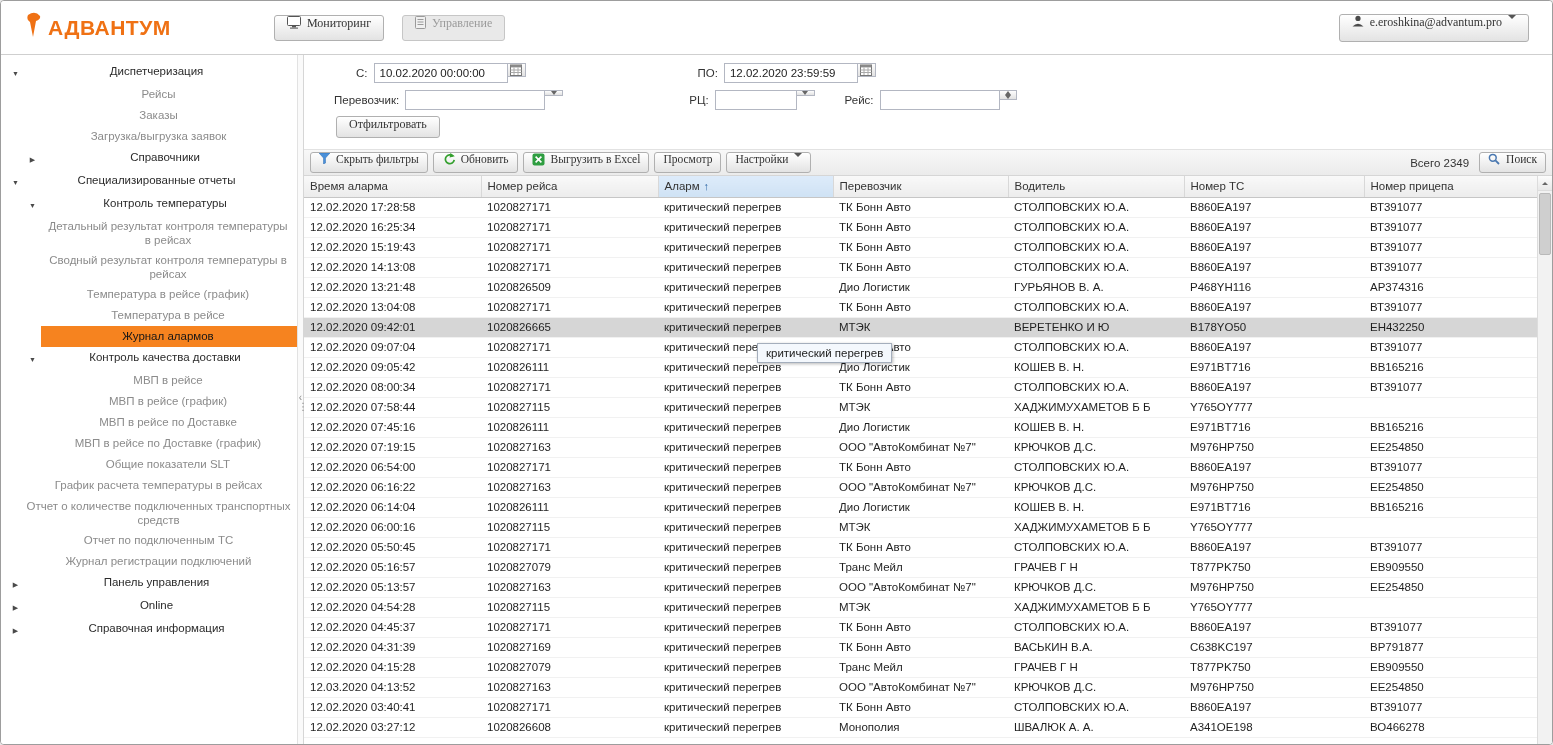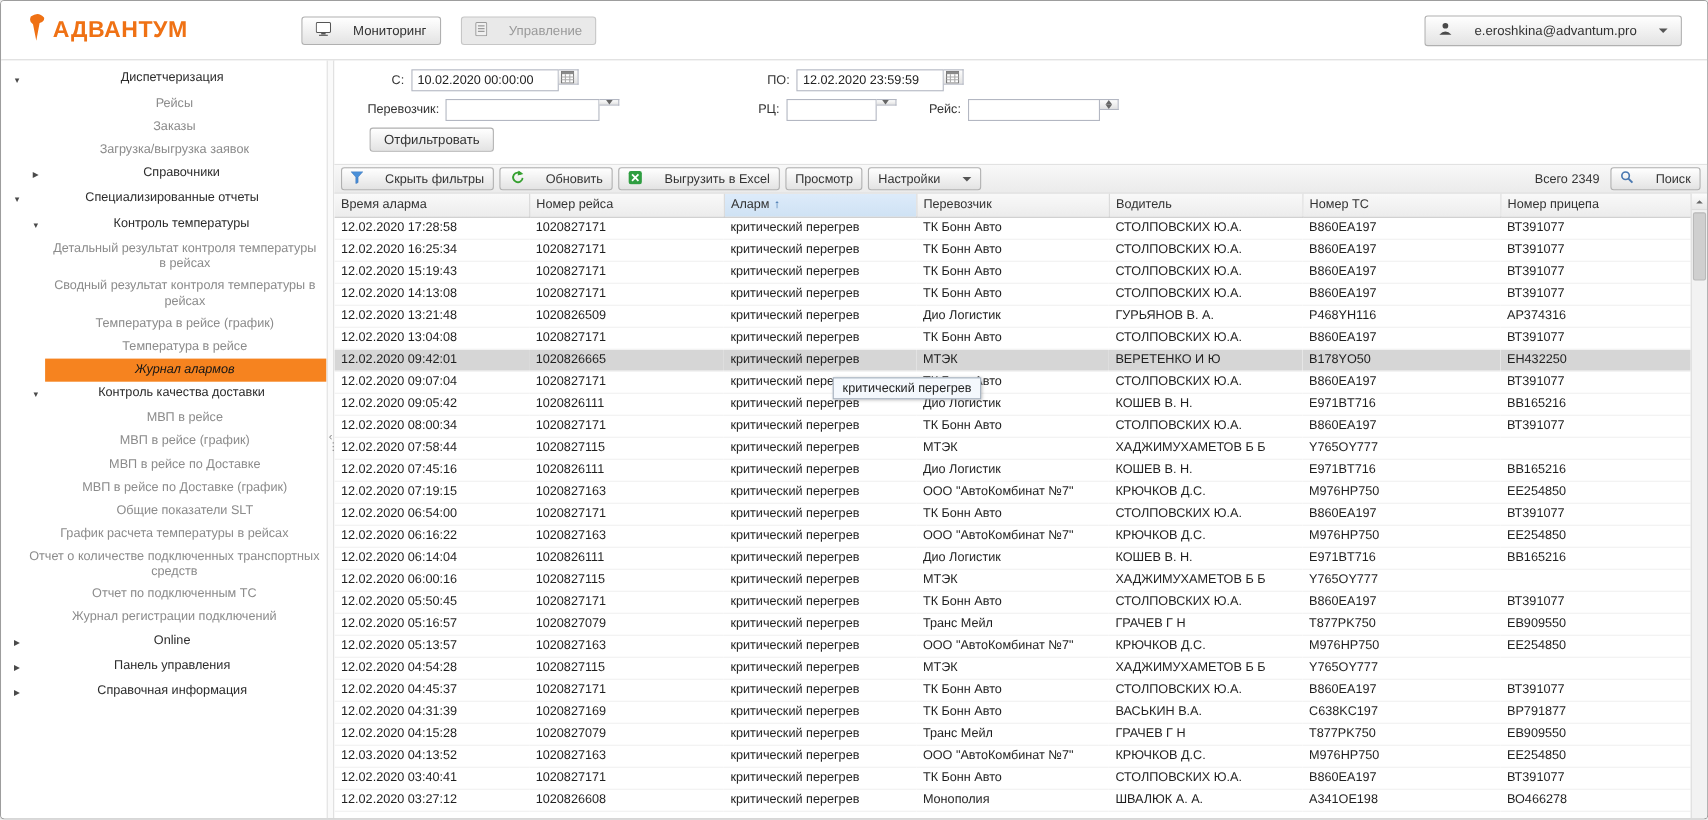--- a/index.html
+++ b/index.html
@@ -6,41 +6,41 @@
   html,body { margin:0; padding:0; background:#e9e9e9; font-family:"Liberation Sans",sans-serif; }
   .app { width:1553px; height:745px; border:1px solid #9d9d9d; border-radius:4px; overflow:hidden;
          background:#fff; display:flex; flex-direction:column; }
 
   
   .topbar { flex:0 0 54px; display:flex; align-items:center; padding:0 23px;
             background:#fff; border-bottom:1px solid #cfcfcf; }
   .logo { display:flex; align-items:center; gap:5px; width:232px; }
   .logo-text { font-size:21px; font-weight:bold; color:#ef7114; letter-spacing:.5px; }
   .topnav { display:flex; gap:18px; margin-left:18px; }
-  .btn { display:inline-flex; align-items:center; gap:20px; height:26px; padding:0 12px;
+  .btn { display:inline-flex; gap:6px; height:26px; padding:0 12px;
          border:1px solid #b0b0b0; border-radius:3px; background:linear-gradient(#ffffff,#e3e3e3);
-         font-size:12px; color:#333; cursor:pointer; white-space:nowrap; }
+         font-size:12px; color:#333; cursor:pointer; white-space:nowrap;font-family:Liberation Serif, serif; }
   .btn.disabled { background:#e9e9e9; color:#9a9a9a; border-color:#c6c6c6; }
   .user-btn { margin-left:auto; height:28px; }
   .caret { width:0; height:0; border-left:4px solid transparent; border-right:4px solid transparent;
            border-top:4px solid #555; display:inline-block; }
 
   
   .body-row { flex:1; display:flex; min-height:0; }
 
   .sidebar { flex:0 0 296px; width:296px; background:#fff; padding-top:6px; overflow:hidden;text-align:center; }
   .tree-item { display:flex; align-items:flex-start; min-height:21px; padding:3px 6px 3px 8px;
                font-size:11.5px; color:#2b2b2b; line-height:14px; cursor:pointer; }
   .tree-item.lvl1 { padding-left:25px; }
   .tree-item.lvl2 { padding-left:44px; }
   .tree-arrow { flex:0 0 13px; width:13px; font-size:7px; color:#4a4a4a; padding-top:3px; }
   .tree-label { flex:1; }
   .tree-item.muted .tree-label { color:#8b8b8b; }
   .tree-item.selected { background:#f6831f; margin-left:40px; padding-left:4px; }
-  .tree-item.selected .tree-label { color:#161616;font-style:italic; }
+  .tree-item.selected .tree-label { color:#161616; }
 
   .splitter { flex:0 0 7px; background:#fafafa; border-left:1px solid #e2e2e2; border-right:1px solid #d6d6d6;
               position:relative; }
   .split-handle { position:absolute; top:338px; left:0; right:0; text-align:center;
                   color:#8a8a8a; font-size:10px; line-height:9px; }
 
   .main { flex:1; min-width:0; display:flex; flex-direction:column; position:relative; background:#fff; }
 
   
   .filter-panel { padding:7px 8px 6px; }
@@ -209,25 +209,25 @@
           <span class="tree-label">Отчет о количестве подключенных транспортных средств</span>
         </div>
         <div class="tree-item lvl1 muted">
           <span class="tree-label">Отчет по подключенным ТС</span>
         </div>
         <div class="tree-item lvl1 muted">
           <span class="tree-label">Журнал регистрации подключений</span>
         </div>
         <div class="tree-item lvl0">
           <span class="tree-arrow">▶</span>
-          <span class="tree-label">Online</span>
+          <span class="tree-label">Панель управления</span>
         </div>
         <div class="tree-item lvl0">
           <span class="tree-arrow">▶</span>
-          <span class="tree-label">Панель управления</span>
+          <span class="tree-label">Online</span>
         </div>
         <div class="tree-item lvl0">
           <span class="tree-arrow">▶</span>
           <span class="tree-label">Справочная информация</span>
         </div>
       </div>
 
     <div class="splitter">
       <div class="split-handle">‹<br>⋮</div>
     </div>

